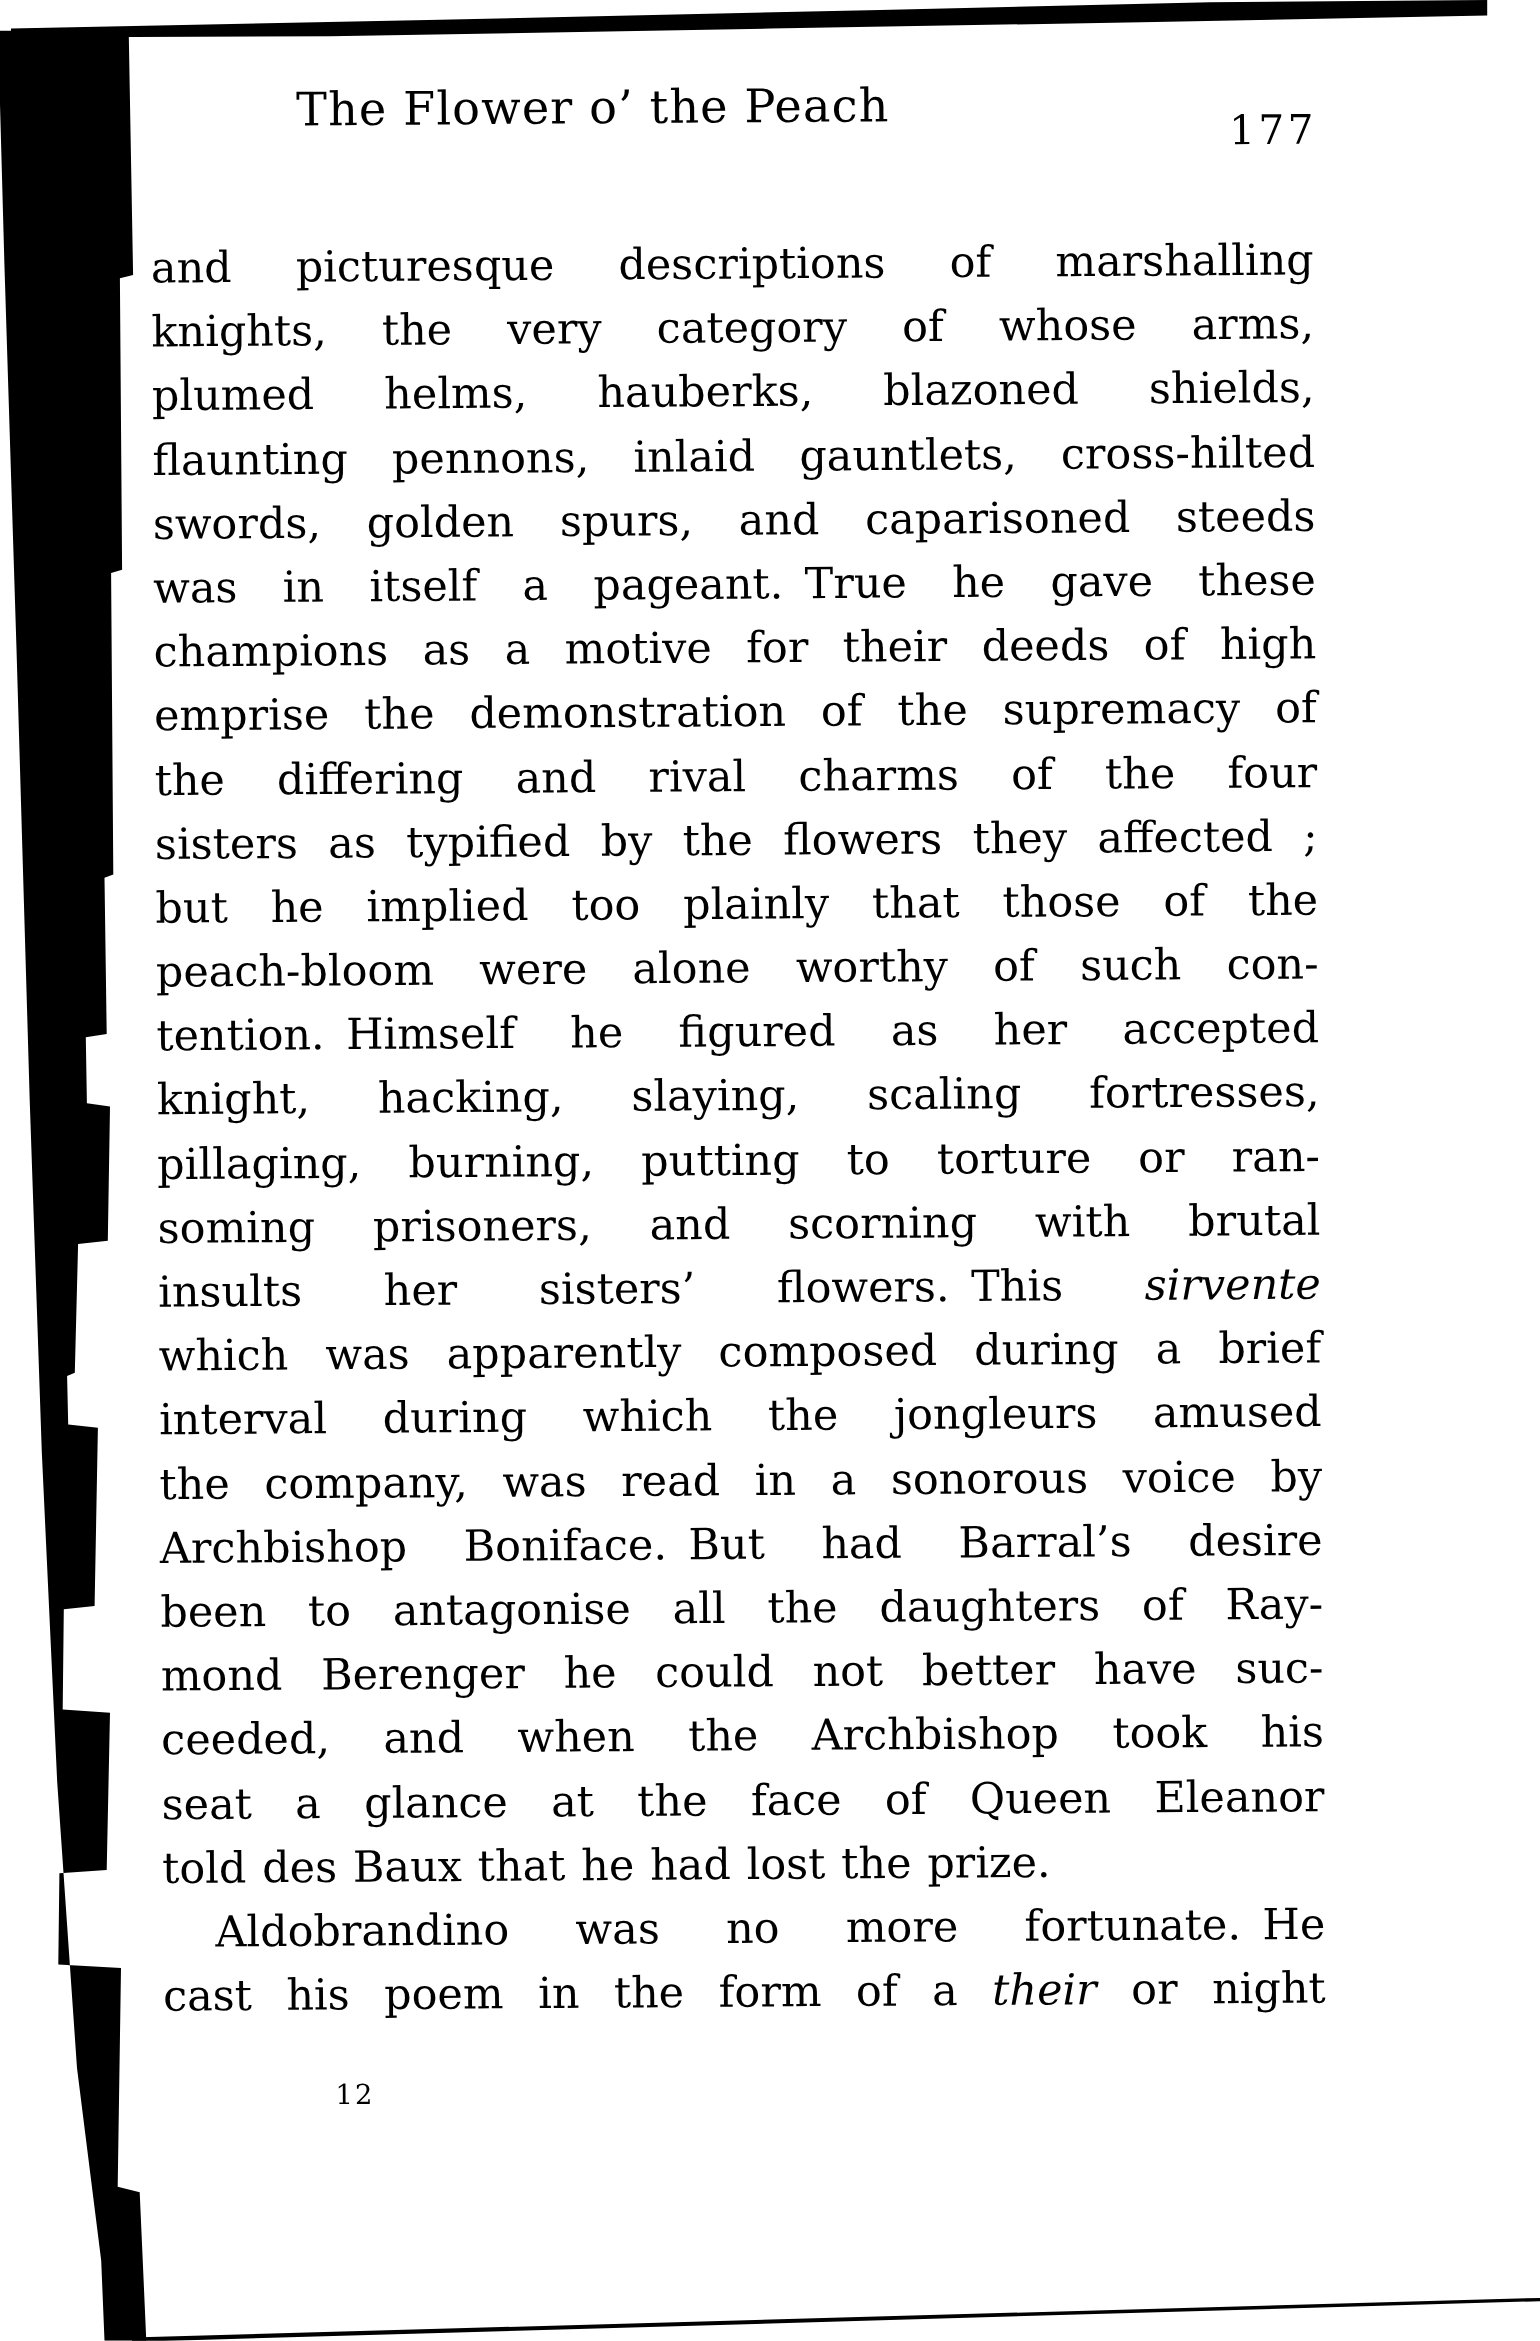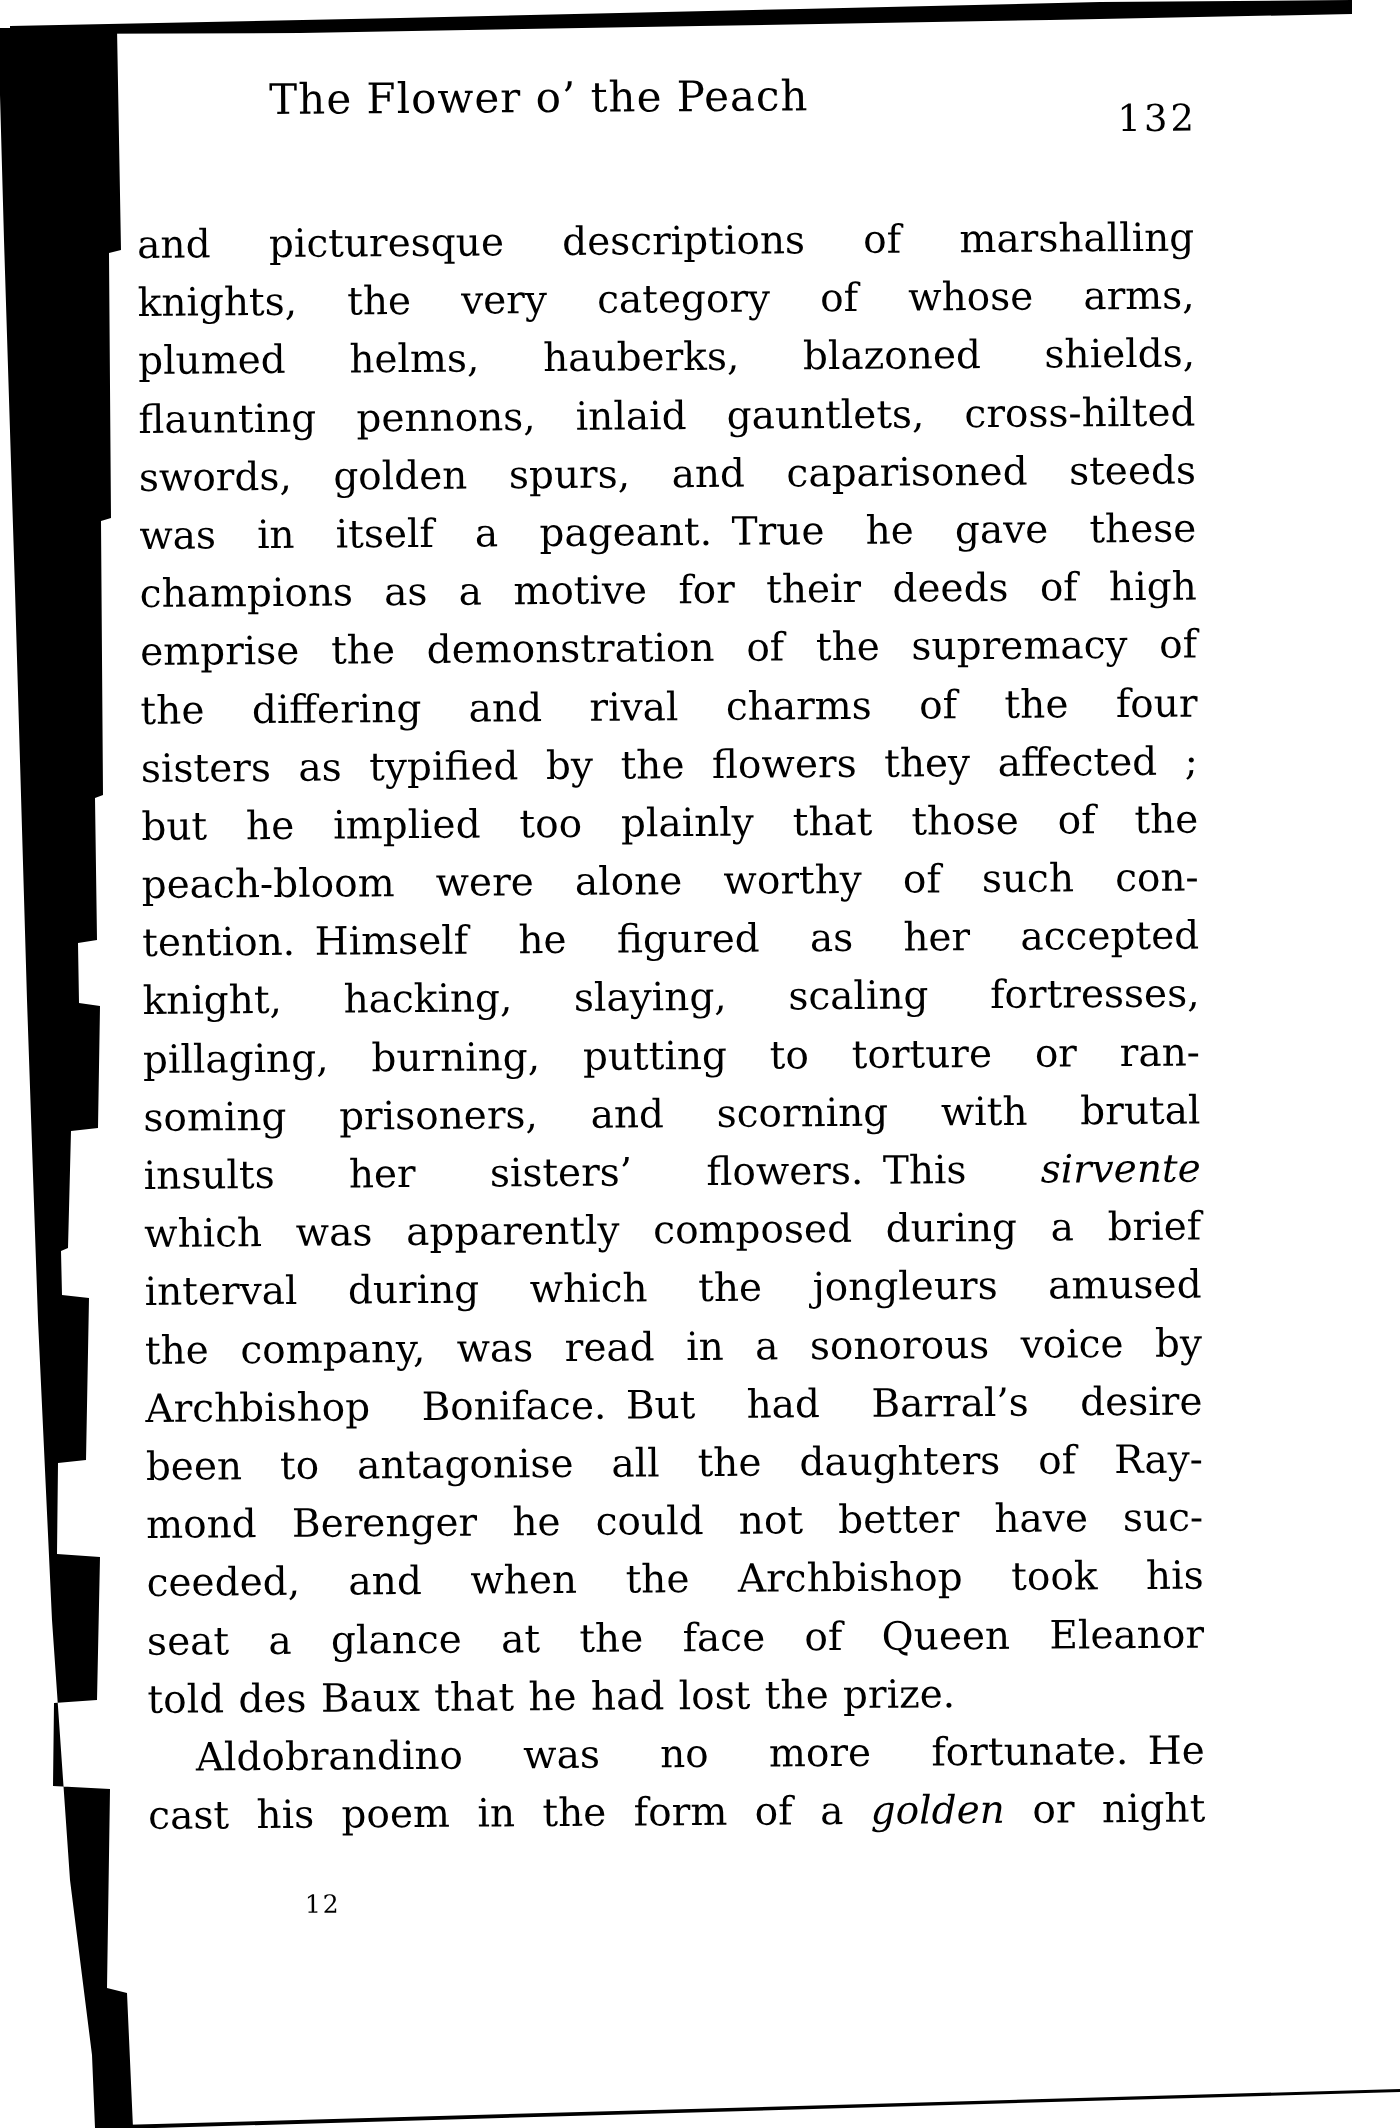--- a/index.html
+++ b/index.html
@@ -87,21 +87,21 @@
 <div class="page">
 
   <svg class="artifacts" viewBox="0 0 1400 2128" xmlns="http://www.w3.org/2000/svg" aria-hidden="true">
     <polygon fill="#000000" points="10,26 400,18 800,9 1100,2 1352,0 1352,14 1050,20 700,26 300,33 10,34"></polygon>
     <polygon fill="#000000" points="0,28 117,28 121,250 109,253 111,518 101,521 103,795 95,798 97,940 78,943 79,1003 100,1006 98,1128 71,1131 68,1248 61,1251 62,1295 89,1298 86,1460 58,1463 57,1554 100,1557 97,1700 54,1703 53,1786 110,1789 107,1988 127,1993 133,2128 95,2128 92,2055 70,1880 52,1620 38,1320 27,1000 15,590 4,240 0,95"></polygon>
     <polygon fill="#000000" points="120,2125 1400,2089 1400,2092 120,2129"></polygon>
   </svg>
 
   <div class="content">
     <div class="header-title">The Flower o’ the Peach</div>
-    <div class="page-number">132</div>
+    <div class="page-number">177</div>
     <div class="body-text">
         <div class="text-line"><span>and picturesque descriptions of marshalling</span></div>
         <div class="text-line"><span>knights, the very category of whose arms,</span></div>
         <div class="text-line"><span>plumed helms, hauberks, blazoned shields,</span></div>
         <div class="text-line"><span>flaunting pennons, inlaid gauntlets, cross-hilted</span></div>
         <div class="text-line"><span>swords, golden spurs, and caparisoned steeds</span></div>
         <div class="text-line"><span>was in itself a pageant. True he gave these</span></div>
         <div class="text-line"><span>champions as a motive for their deeds of high</span></div>
         <div class="text-line"><span>emprise the demonstration of the supremacy of</span></div>
         <div class="text-line"><span>the differing and rival charms of the four</span></div>
@@ -116,18 +116,18 @@
         <div class="text-line"><span>which was apparently composed during a brief</span></div>
         <div class="text-line"><span>interval during which the jongleurs amused</span></div>
         <div class="text-line"><span>the company, was read in a sonorous voice by</span></div>
         <div class="text-line"><span>Archbishop Boniface. But had Barral’s desire</span></div>
         <div class="text-line"><span>been to antagonise all the daughters of Ray-</span></div>
         <div class="text-line"><span>mond Berenger he could not better have suc-</span></div>
         <div class="text-line"><span>ceeded, and when the Archbishop took his</span></div>
         <div class="text-line"><span>seat a glance at the face of Queen Eleanor</span></div>
         <div class="text-line no-just"><span>told des Baux that he had lost the prize.</span></div>
         <div class="text-line" style="text-indent: 48px;"><span>Aldobrandino was no more fortunate. He</span></div>
-        <div class="text-line"><span>cast his poem in the form of a </span><span class="it">golden</span><span> or night</span></div>
+        <div class="text-line"><span>cast his poem in the form of a </span><span class="it">their</span><span> or night</span></div>
       </div>
     <div class="signature">12</div>
   </div>
 
 </div>
 
 </body></html>

